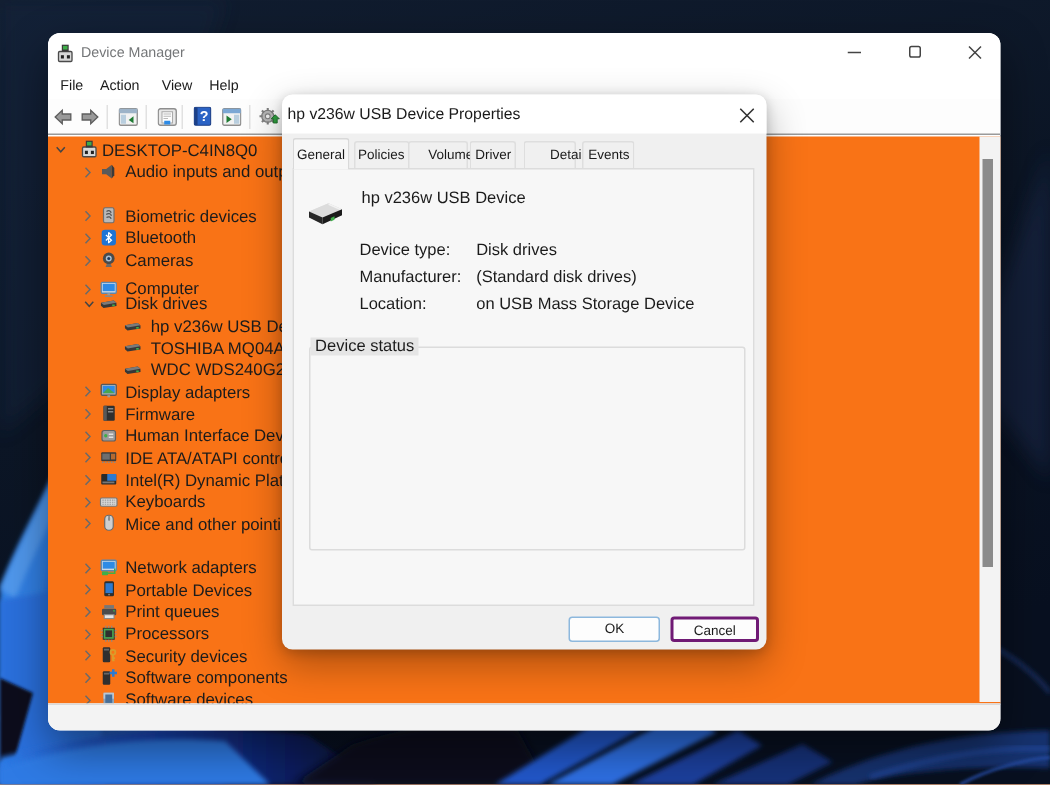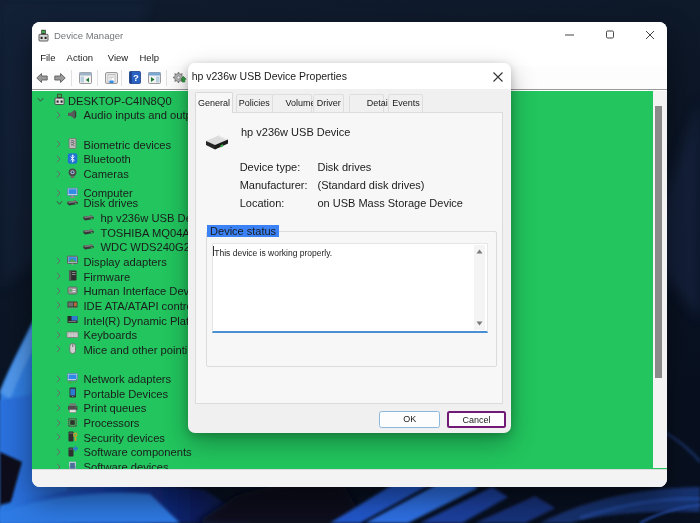--- a/index.html
+++ b/index.html
@@ -9,39 +9,39 @@
 #dm { position:absolute; left:32px; top:22px; width:635px; height:465px; background:#ffffff; border-radius:8px; box-shadow:0 12px 30px rgba(0,0,0,0.45); overflow:hidden; }
 #dm .titlebar { position:absolute; left:0; top:0; width:100%; height:26px; background:#fff; }
 #dm .titleicon { position:absolute; left:6px; top:7px; }
 #dm .title { position:absolute; left:22px; top:8px; font-size:9.5px; color:#747678; }
 #dm .capbtn { position:absolute; top:0; }
 #dm .menubar { position:absolute; left:0; top:26px; width:100%; height:18px; background:#fff; }
 #dm .menubar span { position:absolute; top:4px; font-size:9.5px; color:#1b1b1b; }
 #dm .toolbar { position:absolute; left:0; top:44px; width:100%; height:24px; background:#fdfdfd; border-bottom:1px solid #9a9a9a; }
 #dm .toolbar .sep { position:absolute; top:4px; width:1px; height:16px; background:#e1e1e1; }
 #dm .toolbar svg { position:absolute; }
-#dm .tree { position:absolute; left:0; top:69px; width:100%; height:378px; background:#22c55e; }
+#dm .tree { position:absolute; left:0; top:69px; width:100%; height:378px; background:#f97316; }
 .trow { position:absolute; left:0; width:620px; height:15px; white-space:nowrap; }
 .trow .lbl { position:absolute; top:2px; font-size:11.2px; color:#1c1c1c; }
 .trow svg.chev { position:absolute; }
 .trow svg.ticon { position:absolute; top:0.5px; }
 #dm .vsb { position:absolute; right:0.5px; top:69px; width:14px; height:377px; background:#f3f3f3; }
 #dm .vsb .thumb { position:absolute; left:2px; top:14.5px; width:7.5px; height:272px; background:#8b8b8b; }
 #dm .statusbar { position:absolute; left:0; top:446.5px; width:100%; height:18.5px; background:#f3f3f3; border-top:1px solid #dadada; }
 #dlg { position:absolute; left:187.7px; top:63px; width:323.7px; height:369.6px; background:#f0f0f0; border-radius:7px; box-shadow:0 10px 26px rgba(0,0,0,0.30), 0 2px 8px rgba(0,0,0,0.18); }
 #dlg .dtitle { position:absolute; left:0; top:0; width:100%; height:25.6px; background:#fff; border-radius:7px 7px 0 0; }
 #dlg .dtitle span { position:absolute; left:4px; top:7px; font-size:10.5px; color:#1a1a1a; }
 #dlg .dclose { position:absolute; left:305.5px; top:8.5px; }
 #dlg .tab { position:absolute; font-size:9px; color:#1a1a1a; text-align:center; }
 #dlg .tabsel { top:29.3px; height:21px; background:#f7f7f7; border:1px solid #d9d9d9; border-bottom:none; border-radius:2px 2px 0 0; line-height:20px; z-index:3; }
 #dlg .tabn { top:31.3px; height:18.2px; background:#f0f0f0; border:1px solid #dedede; border-bottom:none; border-radius:2px 2px 0 0; line-height:17px; z-index:1; }
 #dlg .page { position:absolute; left:6.9px; top:49.3px; width:308.8px; height:291.3px; background:#f7f7f7; border:1px solid #dcdcdc; z-index:2; }
 .pg-txt { position:absolute; font-size:11px; color:#1b1b1b; white-space:nowrap; }
 #dlg .gbox { position:absolute; left:10.3px; top:117.5px; width:291px; height:136.4px; border:1px solid #dcdcdc; border-radius:2px; }
-#dlg .gbox-lbl { position:absolute; left:11.5px; top:111.5px; background:#3b82f6; padding:0 3px; font-size:11px; color:#1b1b1b; }
+#dlg .gbox-lbl { position:absolute; left:11.5px; top:111.5px; background:#e5e5e5; padding:0 3px; font-size:11px; color:#1b1b1b; }
 #dlg .dstext { position:absolute; left:16.2px; top:129.6px; width:276px; height:90px; background:#fff; border:1px solid #e6e6e6; border-bottom:2px solid #4a8fd2; }
 #dlg .dstext .cursor { position:absolute; left:0.5px; top:2.5px; width:1px; height:10px; background:#333; }
 #dlg .dstext .txt { position:absolute; left:1.5px; top:4px; font-size:8.5px; color:#1b1b1b; white-space:nowrap; }
 #dlg .tascroll { position:absolute; left:261.5px; top:1.5px; width:11px; height:84.5px; background:#f4f4f4; }
 #dlg .btn { position:absolute; top:348.2px; height:16.5px; background:#fdfdfd; font-size:9px; color:#1b1b1b; text-align:center; line-height:15px; border-radius:2.5px; }
 #dlg .btnok { left:191.7px; width:60.6px; border:1px solid #8db8dd; }
 #dlg .btncancel { left:259.2px; width:59.4px; border:2px solid #701a75; }
 </style>
 </head>
 <body>
@@ -456,29 +456,17 @@
 </svg>
     <span class="pg-txt" style="left:45.4px; top:12.4px;">hp v236w USB Device</span>
     <span class="pg-txt" style="left:44.1px; top:48px;">Device type:</span>
     <span class="pg-txt" style="left:121.9px; top:48px;">Disk drives</span>
     <span class="pg-txt" style="left:44.1px; top:66px;">Manufacturer:</span>
     <span class="pg-txt" style="left:121.9px; top:66px;">(Standard disk drives)</span>
     <span class="pg-txt" style="left:44.1px; top:84px;">Location:</span>
     <span class="pg-txt" style="left:121.9px; top:84px;">on USB Mass Storage Device</span>
     <div class="gbox"></div>
     <div class="gbox-lbl">Device status</div>
-    <div class="dstext">
-      <div class="cursor"></div>
-      <div class="txt">This device is working properly.</div>
-      <div class="tascroll">
-        <svg style="position:absolute;left:2px;top:4px" width="7" height="5" viewBox="0 0 7 5">
-              <path d="M3.5,0.5 L6.5,4.5 L0.5,4.5 Z" fill="#7a7a7a"></path>
-            </svg>
-        <svg style="position:absolute;left:2px;bottom:4px" width="7" height="5" viewBox="0 0 7 5">
-              <path d="M0.5,0.5 L6.5,0.5 L3.5,4.5 Z" fill="#7a7a7a"></path>
-            </svg>
-      </div>
-    </div>
   </div>
   <div class="btn btnok">OK</div>
   <div class="btn btncancel">Cancel</div>
 </div>
 </div>
 
 </body></html>

